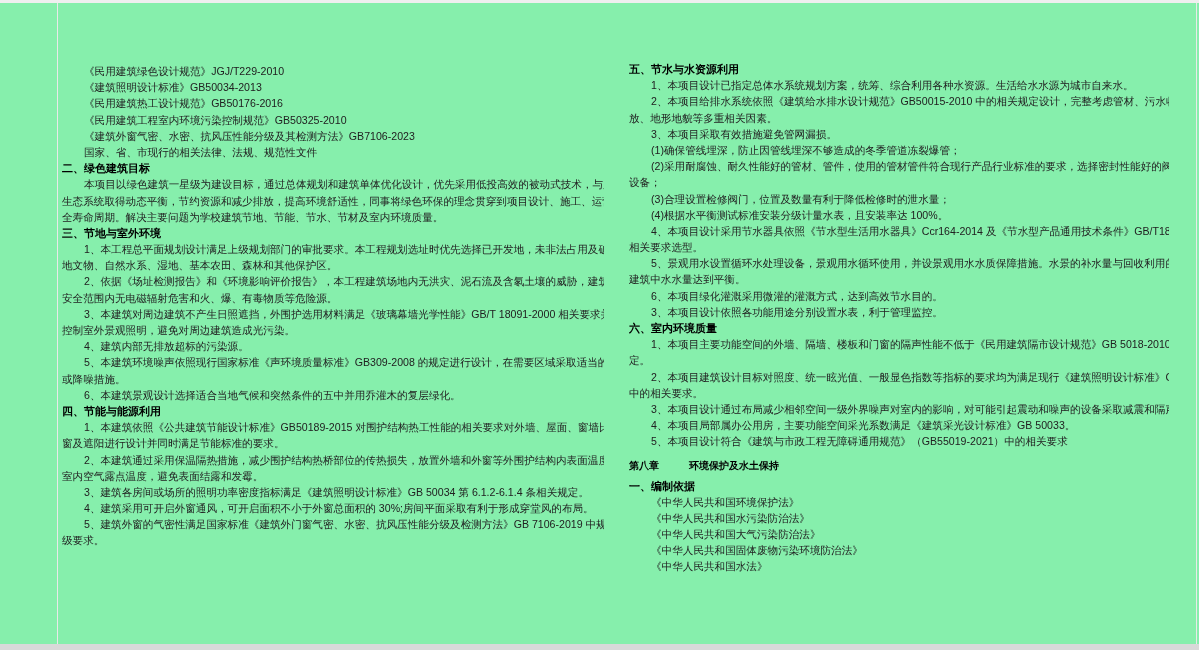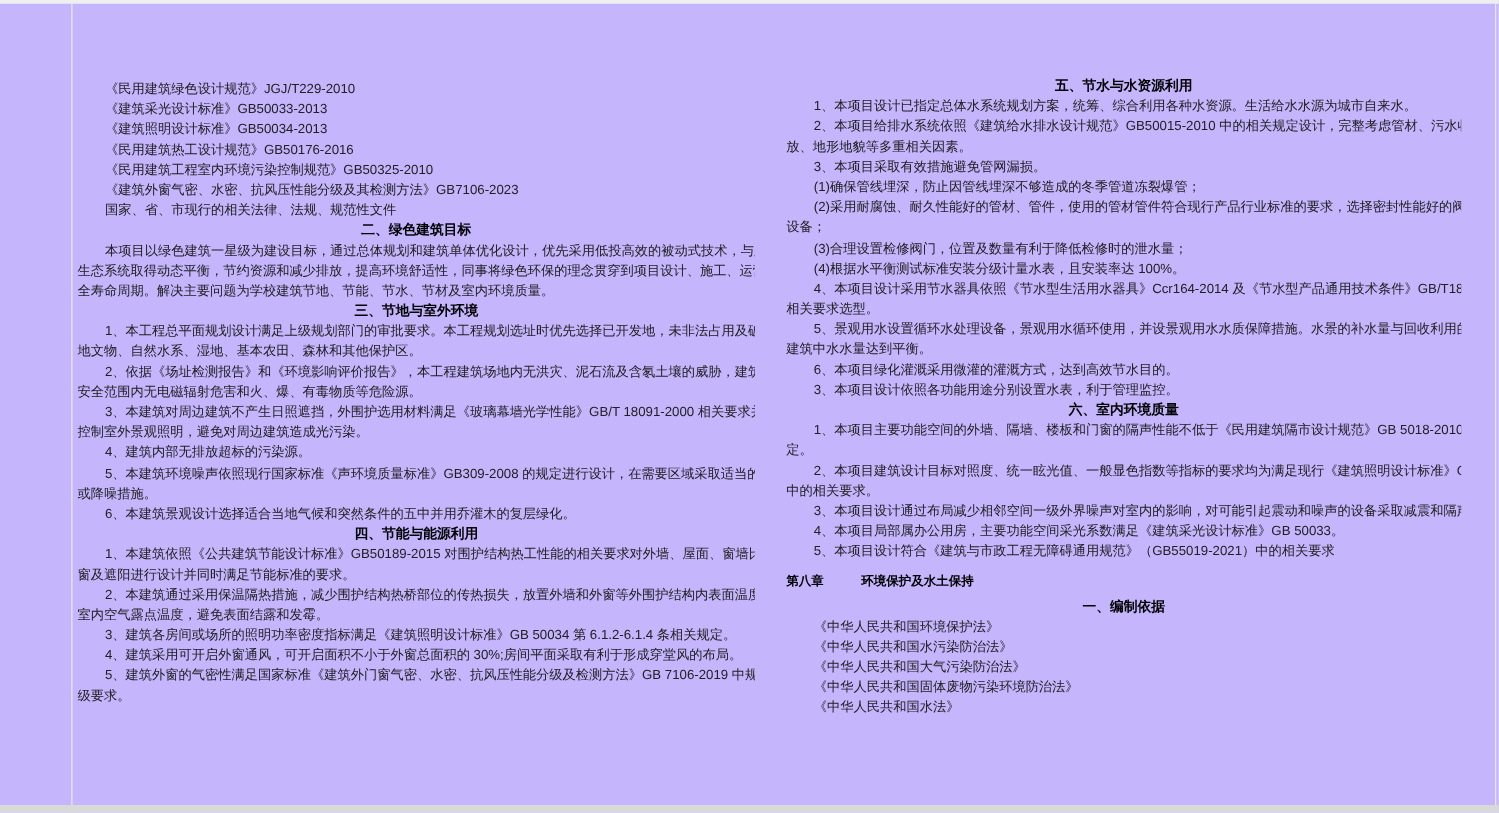--- a/index.html
+++ b/index.html
@@ -7,21 +7,21 @@
     padding: 0;
     width: 1199px;
     height: 650px;
     overflow: hidden;
     background: #ffffff;
     font-family: "Liberation Sans", "DejaVu Sans", sans-serif;
   }
   .page {
     position: absolute;
     inset: 0;
-    background: #c4b5fd;
+    background: #86efac;
   }
   .edge-top {
     position: absolute;
     top: 0; left: 0; right: 0;
     height: 3px;
     background: #efefef;
   }
   .edge-left {
     position: absolute;
     top: 3px; bottom: 6px;
@@ -64,41 +64,39 @@
     line-height: 16.2px;
     font-size: 10.6px;
     color: #212121;
   }
   .line.i { padding-left: 22px; }
   .line.f { padding-left: 0; }
   .line.h {
     font-weight: bold;
     color: #000000;
     font-size: 11px;
-    text-align: center;
   }
   .line.ch {
     font-weight: bold;
     color: #000000;
     font-size: 10px;
     height: 24px;
     line-height: 24px;
     margin-top: 4px;
   }
 </style>
 </head>
 <body>
 
 <div class="page">
   <div class="edge-top"></div>
   <div class="edge-left"></div>
   <div class="edge-right"></div>
   <div class="col col-left">
       <div class="line i">《民用建筑绿色设计规范》JGJ/T229-2010</div>
-      <div class="line i">《建筑采光设计标准》GB50033-2013</div>
       <div class="line i">《建筑照明设计标准》GB50034-2013</div>
       <div class="line i">《民用建筑热工设计规范》GB50176-2016</div>
       <div class="line i">《民用建筑工程室内环境污染控制规范》GB50325-2010</div>
       <div class="line i">《建筑外窗气密、水密、抗风压性能分级及其检测方法》GB7106-2023</div>
       <div class="line i">国家、省、市现行的相关法律、法规、规范性文件</div>
       <div class="line h">二、绿色建筑目标</div>
       <div class="line i">本项目以绿色建筑一星级为建设目标，通过总体规划和建筑单体优化设计，优先采用低投高效的被动式技术，与周边</div>
       <div class="line f">生态系统取得动态平衡，节约资源和减少排放，提高环境舒适性，同事将绿色环保的理念贯穿到项目设计、施工、运营的</div>
       <div class="line f">全寿命周期。解决主要问题为学校建筑节地、节能、节水、节材及室内环境质量。</div>
       <div class="line h">三、节地与室外环境</div>

